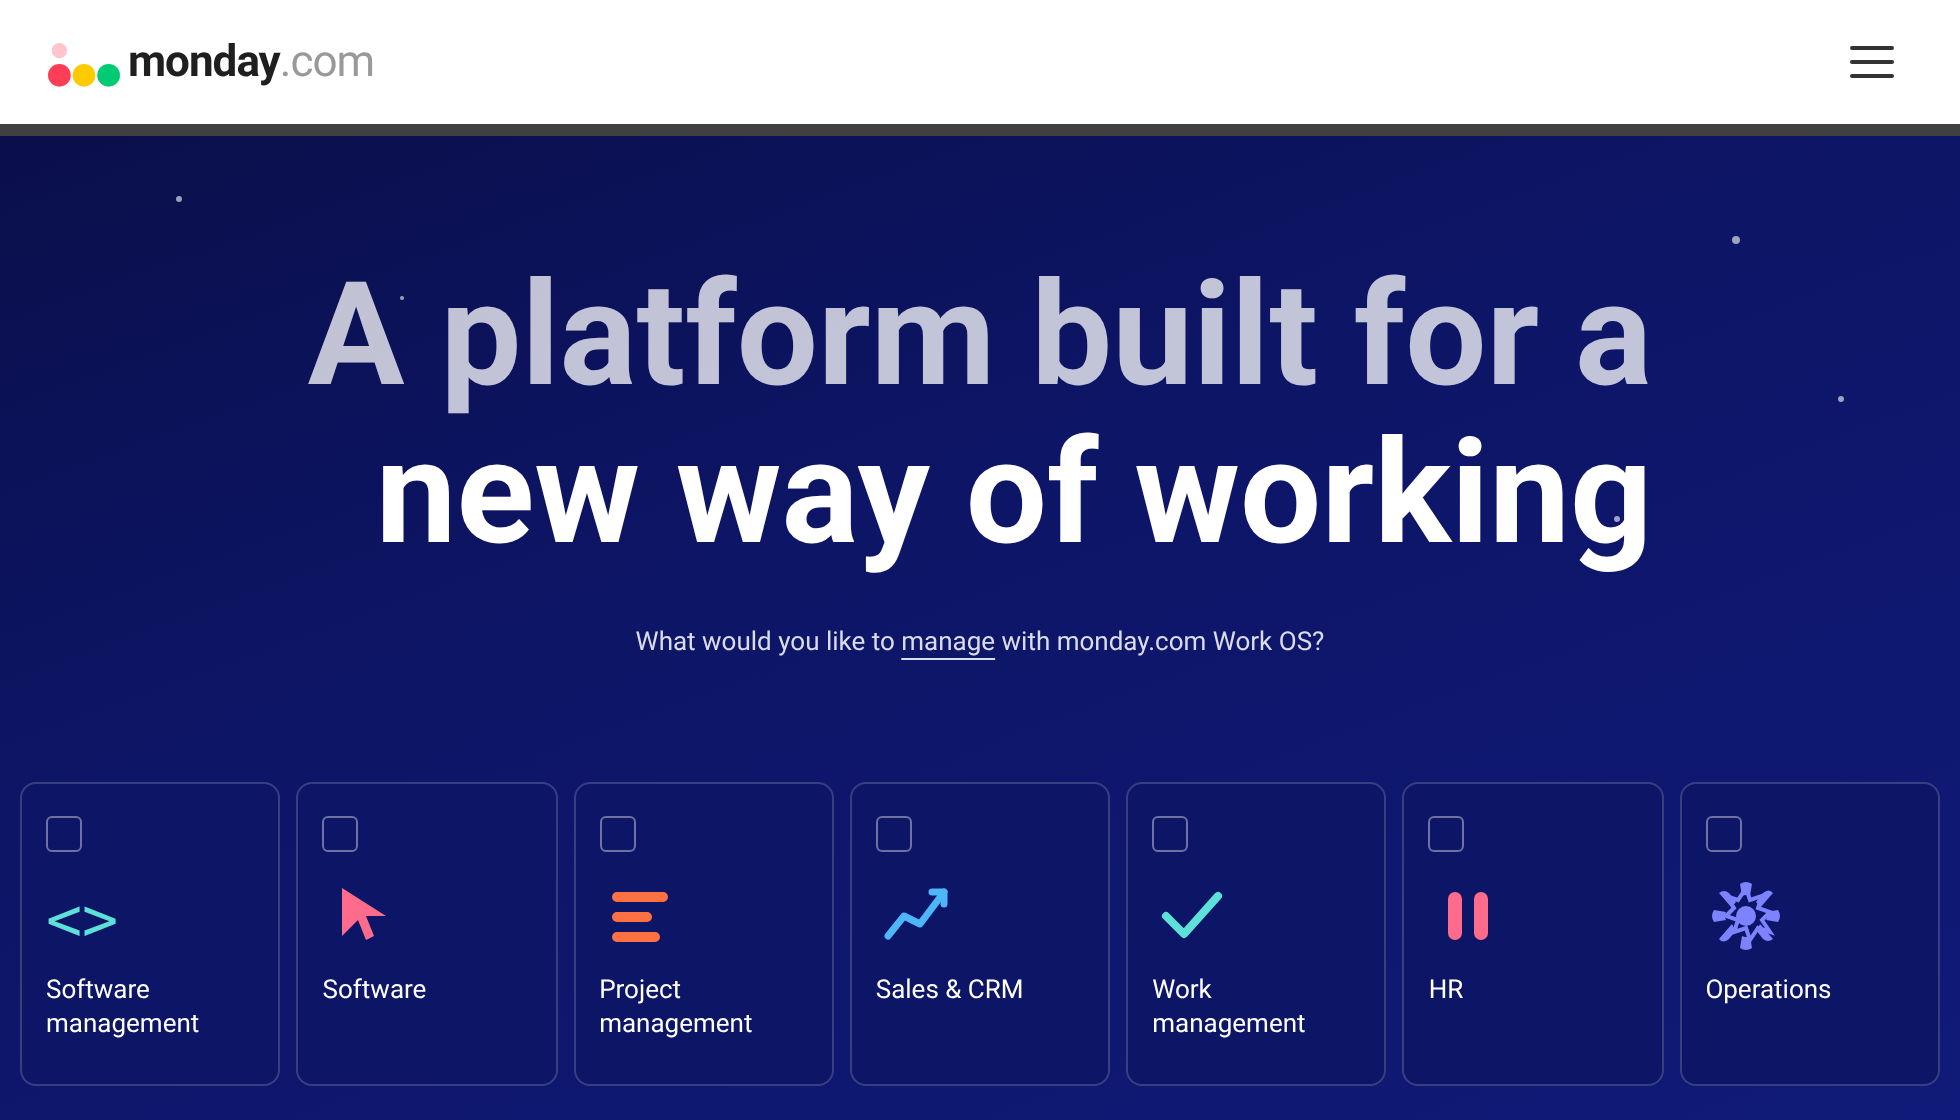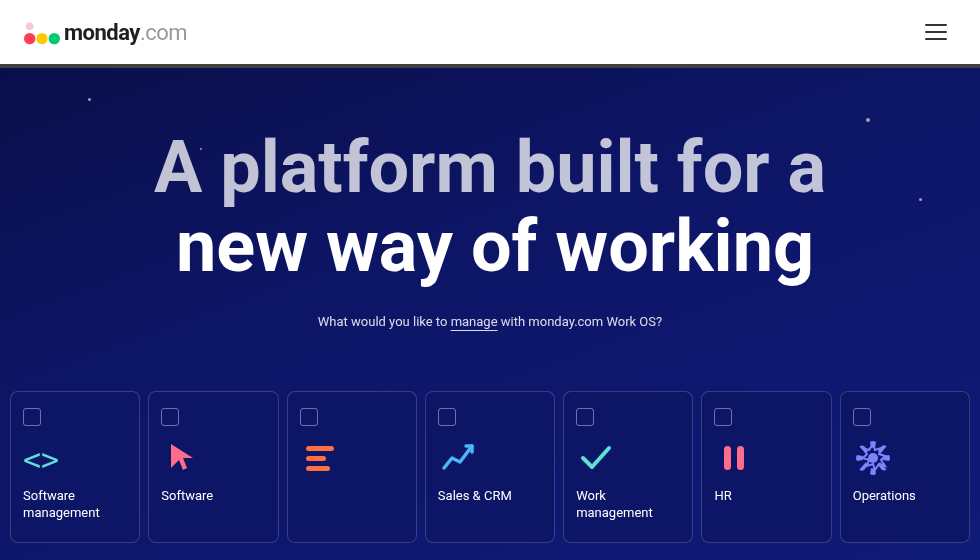--- a/index.html
+++ b/index.html
@@ -14,21 +14,21 @@
     
     .header {
       background: #ffffff;
       height: 68px;
       display: flex;
       align-items: center;
       justify-content: space-between;
       padding: 0 24px;
       position: relative;
       z-index: 10;
-      border-bottom: 4px solid #404040;
+      border-bottom: 6px solid #404040;
     }
 
     .logo-container {
       display: flex;
       align-items: center;
     }
 
     .logo-icon {
       width: 36px;
       height: 28px;
@@ -86,21 +86,21 @@
       position: absolute;
       background: #fff;
       border-radius: 50%;
       opacity: 0.6;
     }
 
     .hero-title {
       font-size: 72px;
       font-weight: 700;
       color: #ffffff;
-      text-align: left;
+      text-align: right;
       line-height: 1.1;
       max-width: 860px;
       margin-bottom: 28px;
     }
 
     .hero-title .line1 {
       color: rgba(255,255,255,0.75);
     }
 
     .hero-title .line2 {
@@ -238,20 +238,21 @@
 
     <div class="card">
       <div class="card-checkbox"></div>
       <div class="card-icon">
         <svg width="36" height="36" viewBox="0 0 36 36" fill="none">
           <rect x="4" y="6" width="28" height="5" rx="2.5" fill="#ff7043"></rect>
           <rect x="4" y="16" width="20" height="5" rx="2.5" fill="#ff7043"></rect>
           <rect x="4" y="26" width="24" height="5" rx="2.5" fill="#ff7043"></rect>
         </svg>
       </div>
+      <span class="card-label">Project management</span>
     </div>
 
     <div class="card">
       <div class="card-checkbox"></div>
       <div class="card-icon">
         <svg width="36" height="36" viewBox="0 0 36 36" fill="none">
           <polyline points="4,28 12,18 20,22 32,6" stroke="#4db6f7" stroke-width="3.5" stroke-linecap="round" stroke-linejoin="round" fill="none"></polyline>
           <polyline points="26,6 32,6 32,12" stroke="#4db6f7" stroke-width="3.5" stroke-linecap="round" stroke-linejoin="round" fill="none"></polyline>
         </svg>
       </div>

